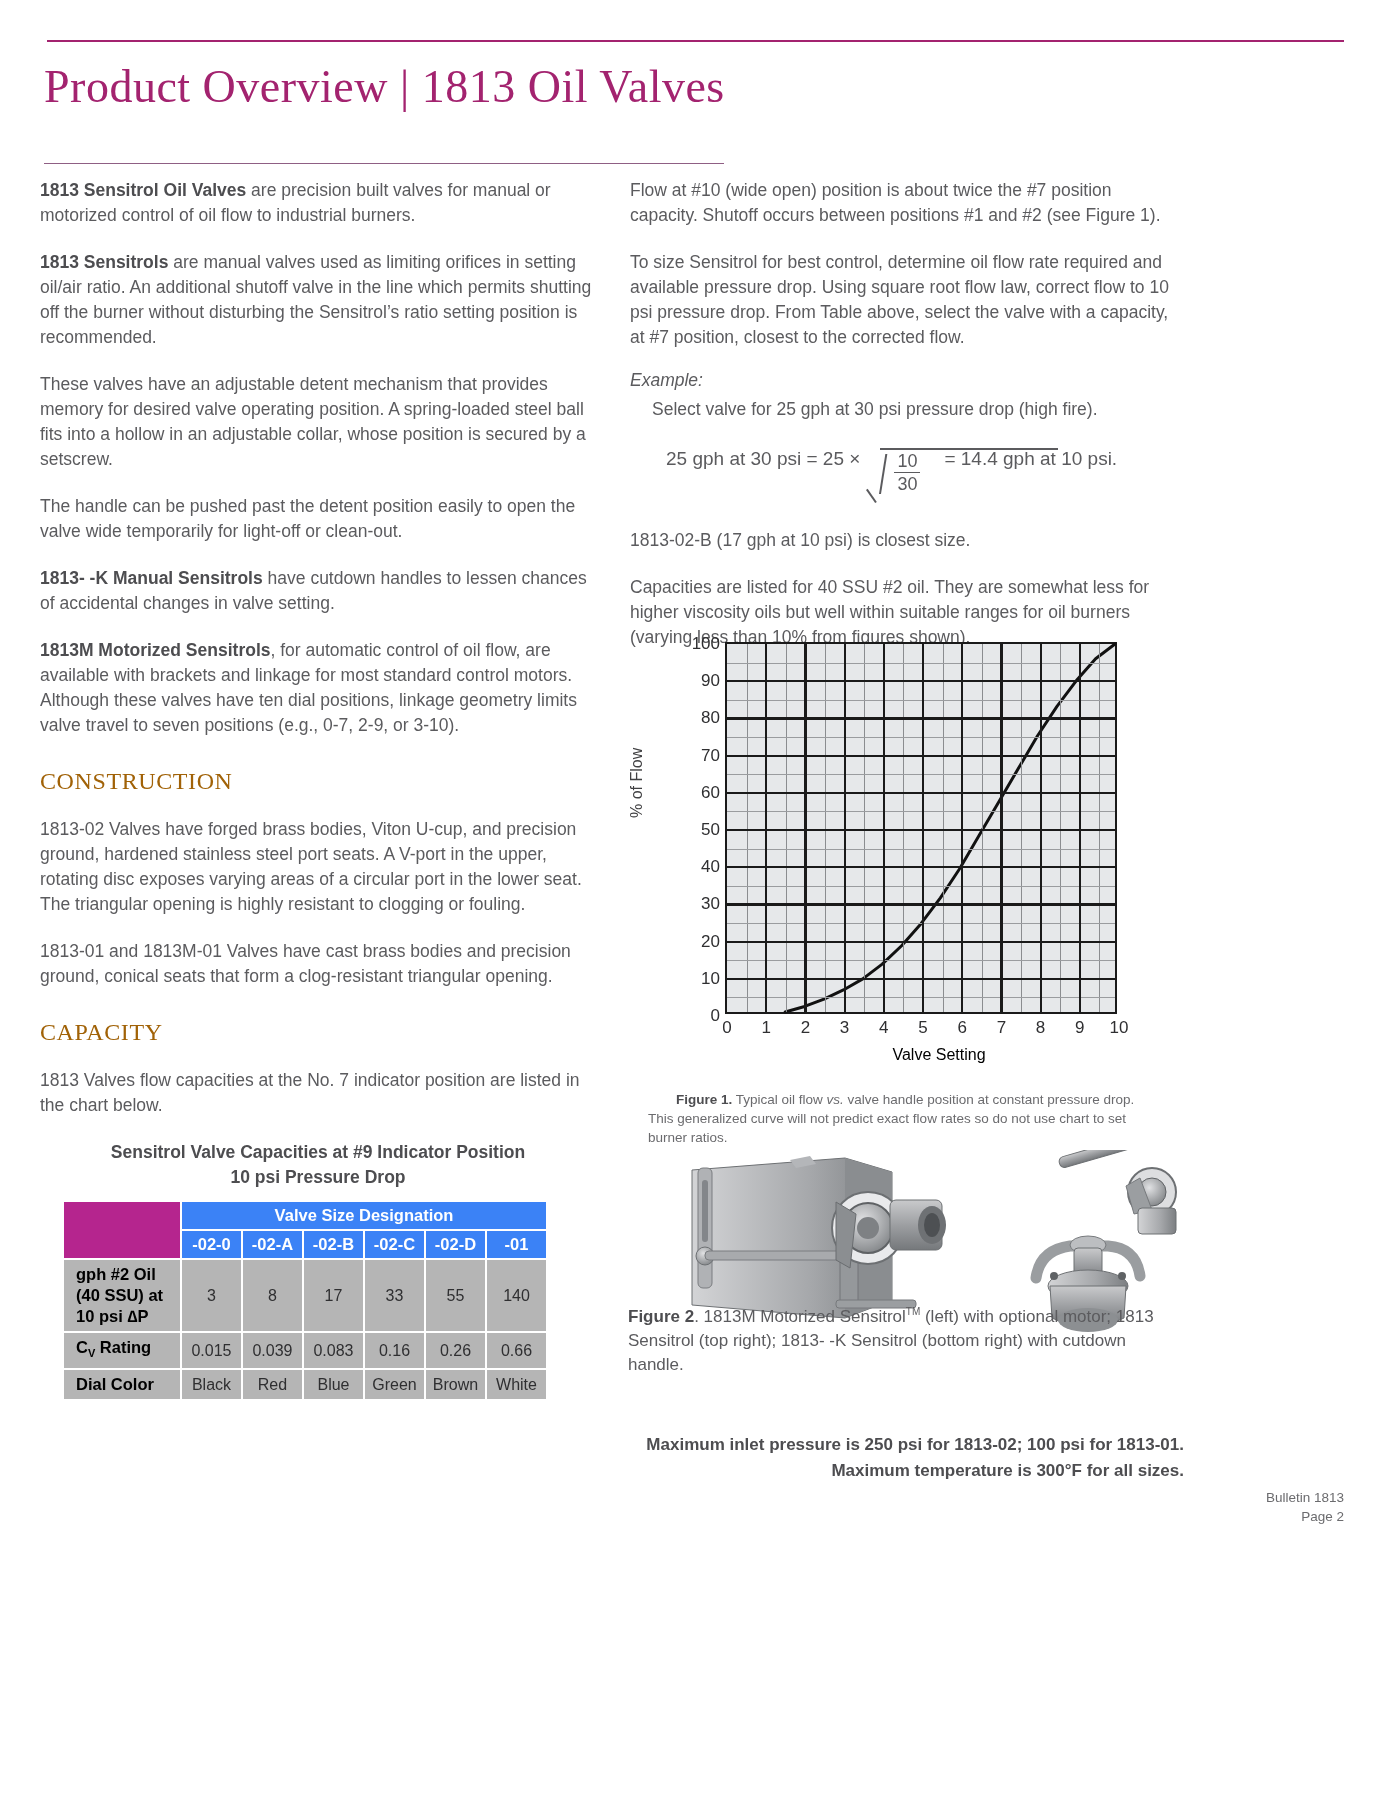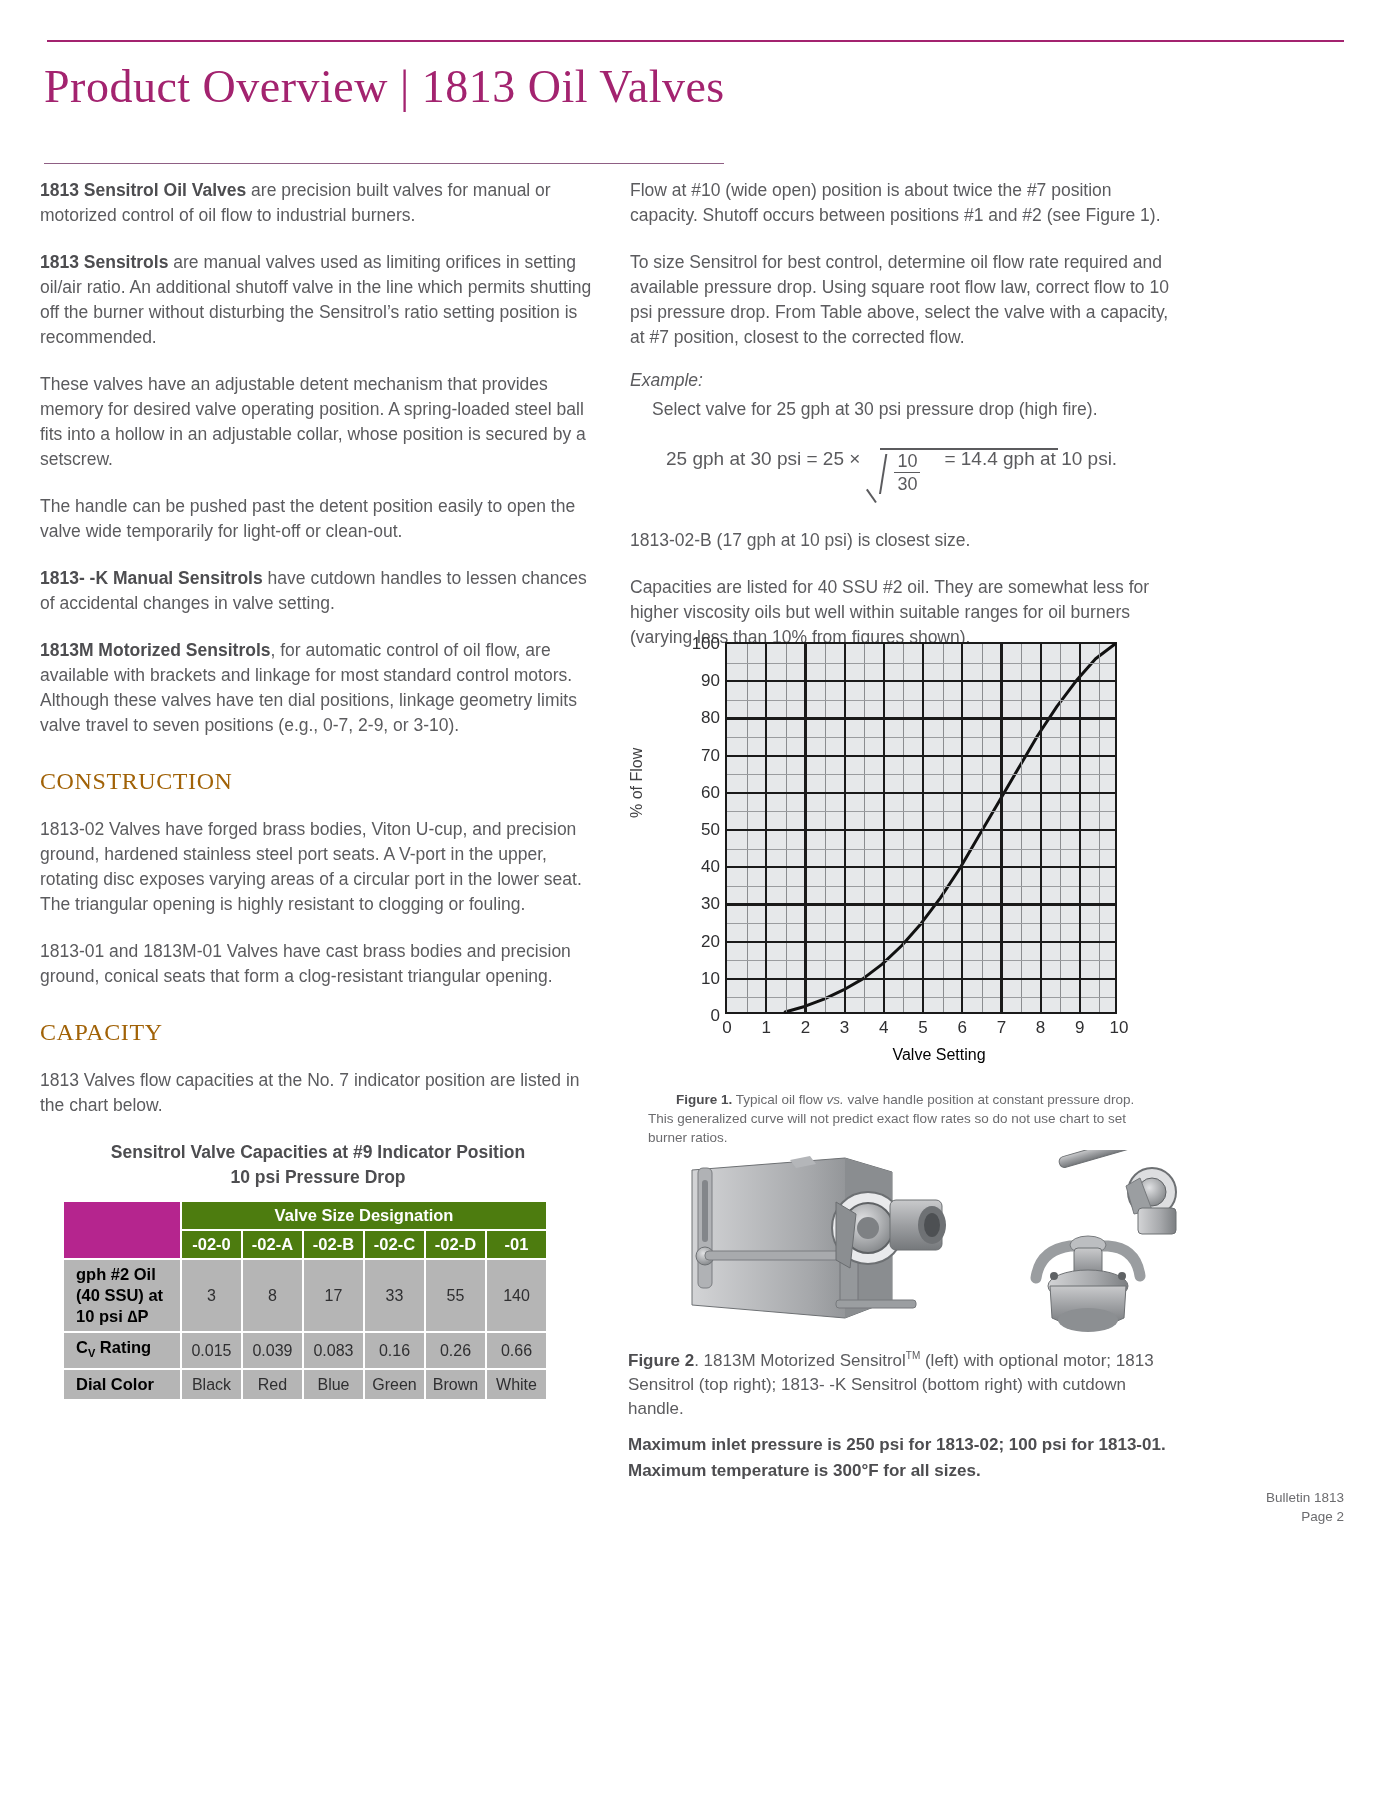--- a/index.html
+++ b/index.html
@@ -101,21 +101,21 @@
     margin-left:22px;
     font-size:16px;
     table-layout:fixed;
   }
   table.cap th, table.cap td {
     border:2px solid #ffffff;
     text-align:center;
     padding:4px 2px;
   }
   table.cap thead th {
-    background:#4d7c0f;
+    background:#3b82f6;
     color:#ffffff;
     font-weight:700;
     font-size:16.5px;
   }
   table.cap thead th.blank { background:#b5258e; }
   table.cap tbody td {
     background:#b5b5b5;
     color:#2f2f31;
     font-weight:400;
   }
@@ -166,29 +166,29 @@
     position:absolute; left:648px; top:1090px; width:500px;
     font-size:13.5px; line-height:19px; color:#6b6b6e;
   }
   .fig-caption b { color:#4d4d50; font-weight:700;padding-left:28px; }
   .fig-caption i { font-style:italic; }
 
   
   .photos { position:absolute; left:640px; top:1150px; width:540px; height:205px; }
 
   .fig2-caption {
-    position:absolute; left:628px; top:1344px; width:556px;
+    position:absolute; left:628px; top:1300px; width:556px;
     font-size:17px; line-height:24px; color:#5b5b5e;
   }
   .fig2-caption b { color:#4d4d50; font-weight:700; }
   sup.tm { font-size:10px; vertical-align:super; }
 
   .max-note {
     position:absolute; left:628px; top:1432px; width:556px;
-    font-size:17px; line-height:26px; font-weight:700; color:#4d4d50;
+    font-size:17px; line-height:26px; font-weight:700; color:#4d4d50;text-align:right;
   }
 
   .footer {
     position:absolute; right:47px; top:1488px;
     text-align:right; font-size:13.5px; line-height:19px; color:#6b6b6e;
   }
 </style>
 </head>
 <body>
 

